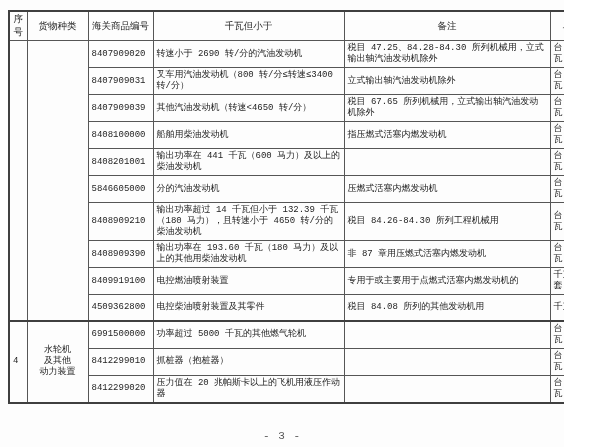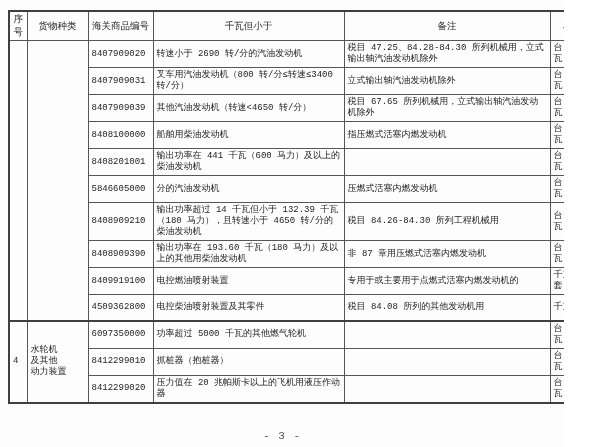--- a/index.html
+++ b/index.html
@@ -39,21 +39,21 @@
     padding:1px;
   }
   table.tariff td{
     font-size:9px;
     line-height:11px;
     padding:2px 3px;
     height:26px;
   }
   td.c{text-align:left;padding:2px 1px;}
   td.l{text-align:left;}
-  td.cat{white-space:pre-line;}
+  td.cat{white-space:pre-line;text-align:center;}
   tr.group-start td{border-top:2px solid var(--border-strong);}
   .footer{
     position:absolute;left:0;right:0;top:430px;
     text-align:center;
     font-size:11px;
     color:var(--footer);
     letter-spacing:1px;
   }
 </style>
 </head>
@@ -140,21 +140,21 @@
           <td class="c">4509362800</td>
           <td class="l">电控柴油喷射装置及其零件</td>
           <td class="l">税目 84.08 所列的其他发动机用</td>
           <td class="c">千克</td>
         </tr>
         <tr class="group-start">
           <td class="c" rowspan="3">4</td>
           <td class="cat" rowspan="3">水轮机
 及其他
 动力装置</td>
-          <td class="c">6097350000</td>
+          <td class="c">6991500000</td>
           <td class="l">功率超过 5000 千瓦的其他燃气轮机</td>
           <td class="l"></td>
           <td class="c">台 / 千瓦</td>
         </tr>
         <tr>
           <td class="c">8412299010</td>
           <td class="l">抓桩器（抱桩器）</td>
           <td class="l"></td>
           <td class="c">台 / 千瓦</td>
         </tr>

